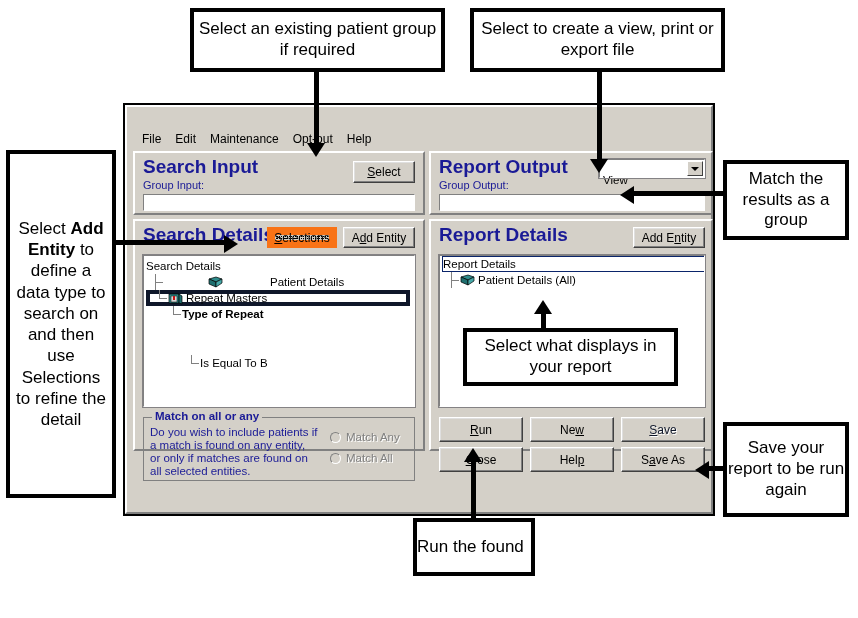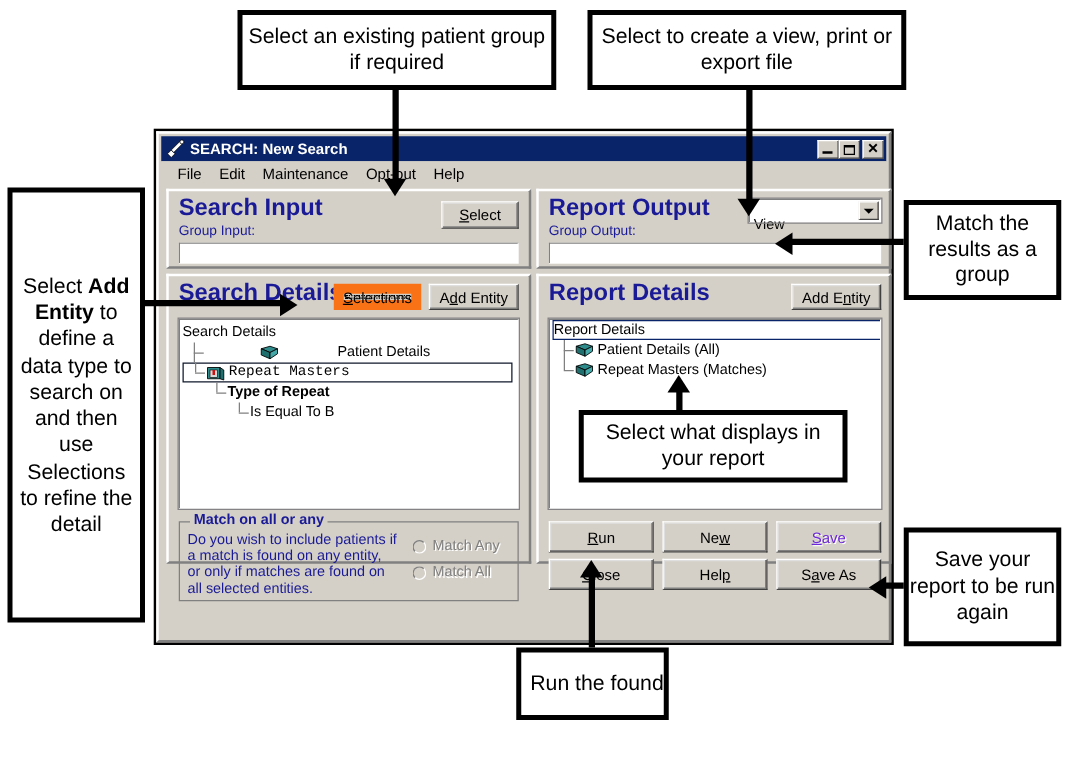--- a/index.html
+++ b/index.html
@@ -8,21 +8,21 @@
     font-family:"Liberation Sans", sans-serif;
     -webkit-font-smoothing:none;
   }
 
   
   .callout{
     position:absolute;
     background:#ffffff;
     border:4px solid #000000;
     box-sizing:border-box;
-    display:flex;align-items:center;justify-content:flex-end;
+    display:flex;align-items:center;justify-content:flex-start;
     text-align:center;
     font-family:"Liberation Sans", sans-serif;
     font-size:17px;
     color:#000000;
     line-height:1.22;
     z-index:30;
   }
   .callout span.b{font-weight:bold;}
 
   
@@ -111,21 +111,21 @@
   .btn{
     background:#d4d0c8;
     border-top:1px solid #ffffff;border-left:1px solid #ffffff;
     border-right:1px solid #404040;border-bottom:1px solid #404040;
     box-shadow:inset -1px -1px 0 #808080, inset 1px 1px 0 #dfdfdf;
     box-sizing:border-box;
     font-size:12px;color:#000;font-family:"Liberation Sans", sans-serif;
     display:flex;align-items:center;justify-content:center;
     position:relative;
   }
-  .btn.disabled{color:#6d28d9;text-shadow:1px 1px 0 #ffffff;}
+  .btn.disabled{color:#0f172a;text-shadow:1px 1px 0 #ffffff;}
   .btn.focused{
     border:8px solid #f97316;box-shadow:none;
   }
   .btn.focused .inner-focus{
     position:absolute;left:1px;top:1px;right:1px;bottom:1px;
     border:1px dotted #000;box-sizing:border-box;
   }
   .btn u{text-decoration:underline;}
 
   
@@ -136,21 +136,21 @@
     border-top:1px solid #808080;border-left:1px solid #808080;
     border-right:1px solid #ffffff;border-bottom:1px solid #ffffff;
     outline:1px solid #848284;
     box-sizing:border-box;
     overflow:hidden;
     font-size:11.5px;color:#000;
     font-family:"Liberation Sans", sans-serif;
     padding:2px 0 0 2px;
   }
   .tnode{display:flex;align-items:center;height:16px;white-space:nowrap;}
-  .tnode.sel{border:1px solid #0f172a;box-sizing:border-box;font-family:Liberation Mono, monospace;}
+  .tnode.sel{border:4px solid #0f172a;box-sizing:border-box;}
   .elbow{
     width:14px;height:16px;position:relative;flex:none;
   }
   .elbow::before{content:"";position:absolute;left:5px;top:0;width:1px;height:8px;background:#808080;}
   .elbow::after{content:"";position:absolute;left:5px;top:8px;width:8px;height:1px;background:#808080;}
   .elbow.cont::before{height:16px;}
   .bookicon{width:15px;height:13px;position:relative;flex:none;margin-right:3px;}
   .tlabel{line-height:14px;}
   .tlabel.bold{font-weight:bold;}
 
@@ -245,35 +245,20 @@
 
 <div class="callout" style="left:413px;top:518px;width:122px;height:58px;">
   <span>Run the found</span>
 </div>
 <div class="ln" style="left:471px;top:460px;width:5px;height:60px;"></div>
 <div class="tri tri-up" style="left:464px;top:448px;"></div>
 
 <div id="app-window">
  <div class="win-inner">
 
-  <div class="titlebar">
-    <span class="title-icon">
-      <svg width="18" height="16" viewBox="0 0 18 16">
-        <path d="M3 12 L6 9 L9 12 L6 15 Z" fill="#ffffff" stroke="#000" stroke-width="0.6"></path>
-        <path d="M6 9 L14 1 L16 3 L8 11 Z" fill="#ffffff" stroke="#000" stroke-width="0.6"></path>
-        <circle cx="14.5" cy="2.5" r="1.6" fill="#ffffff" stroke="#000" stroke-width="0.6"></circle>
-      </svg>
-    </span>
-    <span class="title-text">SEARCH: New Search</span>
-    <span class="win-btns">
-      <span class="winbtn wb-min"></span>
-      <span class="winbtn wb-max"></span>
-      <span class="winbtn wb-close gap">✕</span>
-    </span>
-  </div>
 
   <div class="menubar">
     <span class="menu-item">File</span>
     <span class="menu-item">Edit</span>
     <span class="menu-item">Maintenance</span>
     <span class="menu-item">Opt-out</span>
     <span class="menu-item">Help</span>
   </div>
 
   <div class="client">
@@ -325,21 +310,21 @@
             </svg>
           </span>
           <span class="tlabel">Repeat Masters</span>
         </div>
 
         <div class="tnode" style="padding-left:22px;">
           <span class="elbow"></span>
           <span class="tlabel bold">Type of Repeat</span>
         </div>
 
-        <div class="tnode" style="padding-left:40px;">
+        <div class="tnode" style="padding-left:40px;margin-top:33px;">
           <span class="elbow"></span>
           <span class="tlabel">Is Equal To B</span>
         </div>
       </div>
 
       <div class="groupbox" style="left:8px;top:196px;width:272px;height:64px;">
         <span class="gtitle">Match on all or any</span>
         <span class="gtext">Do you wish to include patients if a match is found on any entity, or only if matches are found on all selected entities.</span>
         <span class="radio-row" style="left:186px;top:13px;">
           <span class="radio"></span>
@@ -378,31 +363,20 @@
           <span class="elbow cont"></span>
           <span class="bookicon">
             <svg width="15" height="13" viewBox="0 0 15 13">
               <path d="M1 3 L8 1 L14 3 L8 6 Z" fill="#2e8b8b" stroke="#000" stroke-width="0.7"></path>
               <path d="M1 3 L1 8 L8 11 L8 6 Z" fill="#1f6f6f" stroke="#000" stroke-width="0.7"></path>
               <path d="M8 6 L14 3 L14 7 L8 11 Z" fill="#45a8a8" stroke="#000" stroke-width="0.7"></path>
             </svg>
           </span>
           <span class="tlabel">Patient Details (All)</span>
         </div>
-        <div class="tnode" style="padding-left:4px;">
-          <span class="elbow"></span>
-          <span class="bookicon">
-            <svg width="15" height="13" viewBox="0 0 15 13">
-              <path d="M1 3 L8 1 L14 3 L8 6 Z" fill="#2e8b8b" stroke="#000" stroke-width="0.7"></path>
-              <path d="M1 3 L1 8 L8 11 L8 6 Z" fill="#1f6f6f" stroke="#000" stroke-width="0.7"></path>
-              <path d="M8 6 L14 3 L14 7 L8 11 Z" fill="#45a8a8" stroke="#000" stroke-width="0.7"></path>
-            </svg>
-          </span>
-          <span class="tlabel">Repeat Masters (Matches)</span>
-        </div>
       </div>
 
       <div style="position:absolute;left:8px;top:196px;width:266px;height:58px;">
         <div class="btn" style="position:absolute;left:0px;top:0px;width:84px;height:25px;">
           <span><u>R</u>un</span>
         </div>
         <div class="btn" style="position:absolute;left:91px;top:0px;width:84px;height:25px;">
           <span>Ne<u>w</u></span>
         </div>
         <div class="btn disabled" style="position:absolute;left:182px;top:0px;width:84px;height:25px;">

